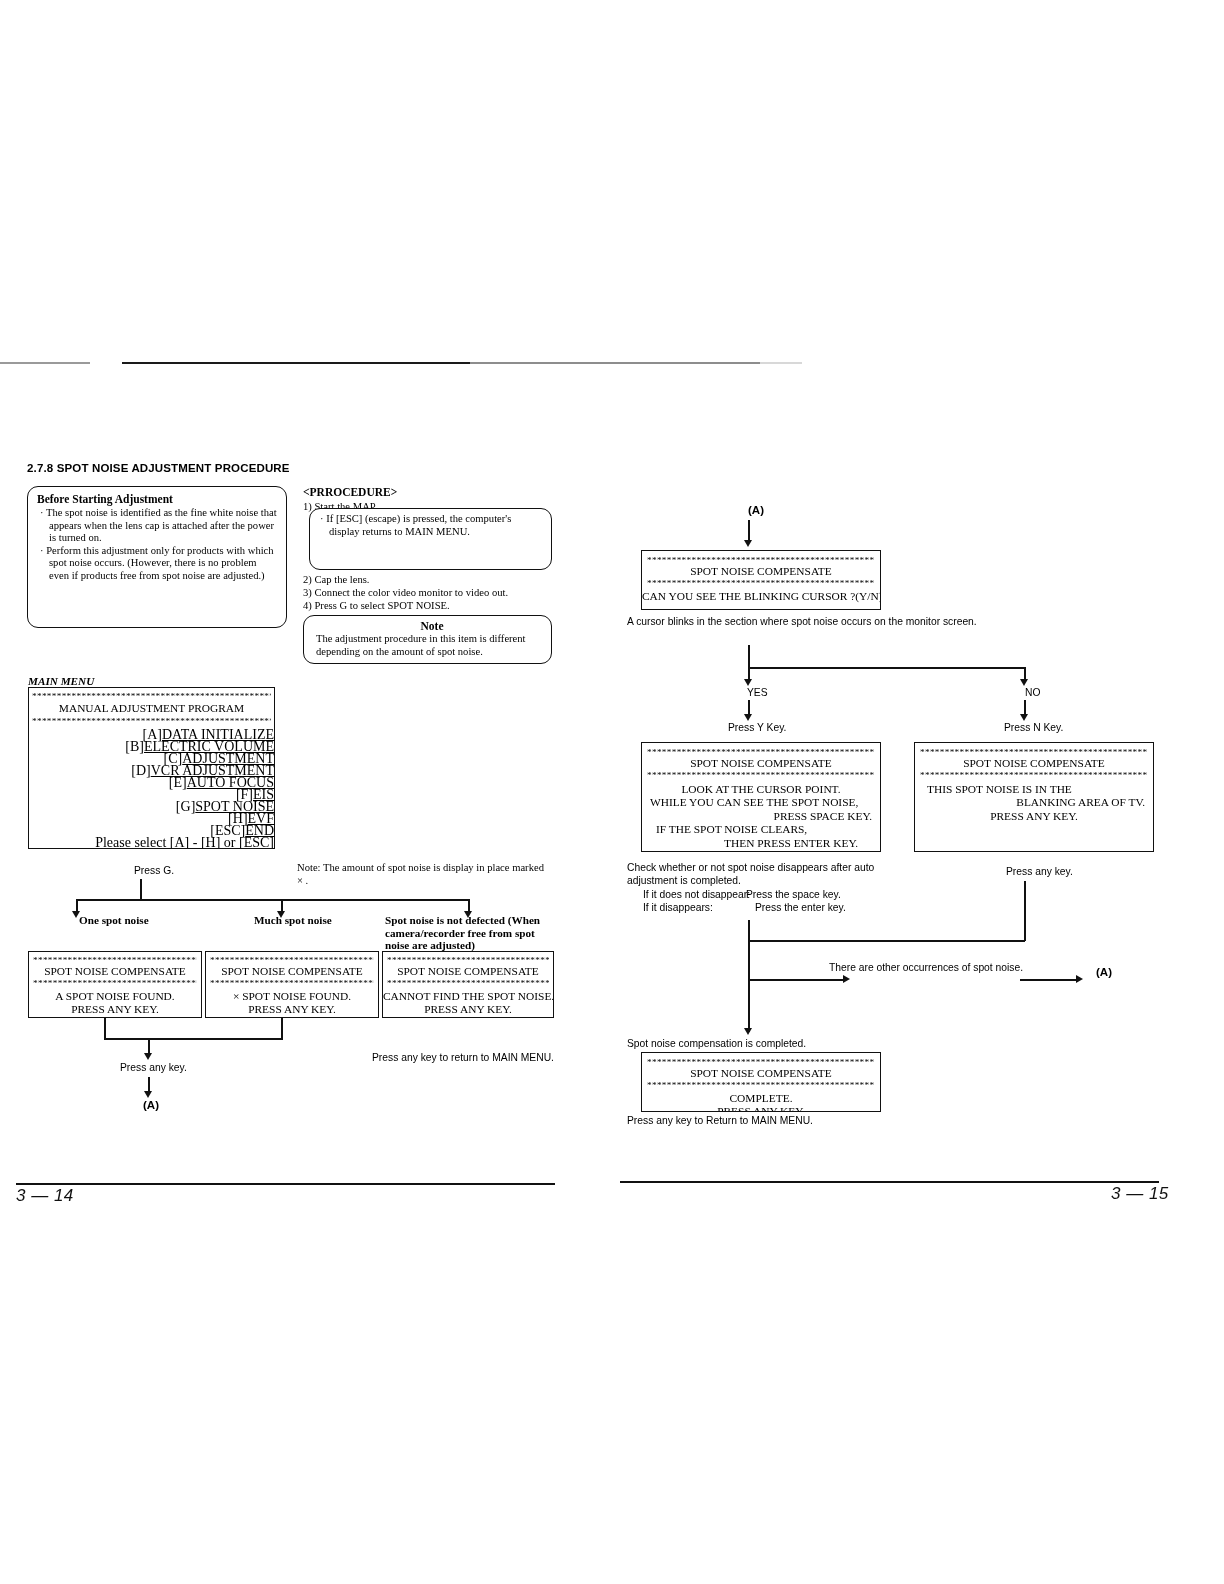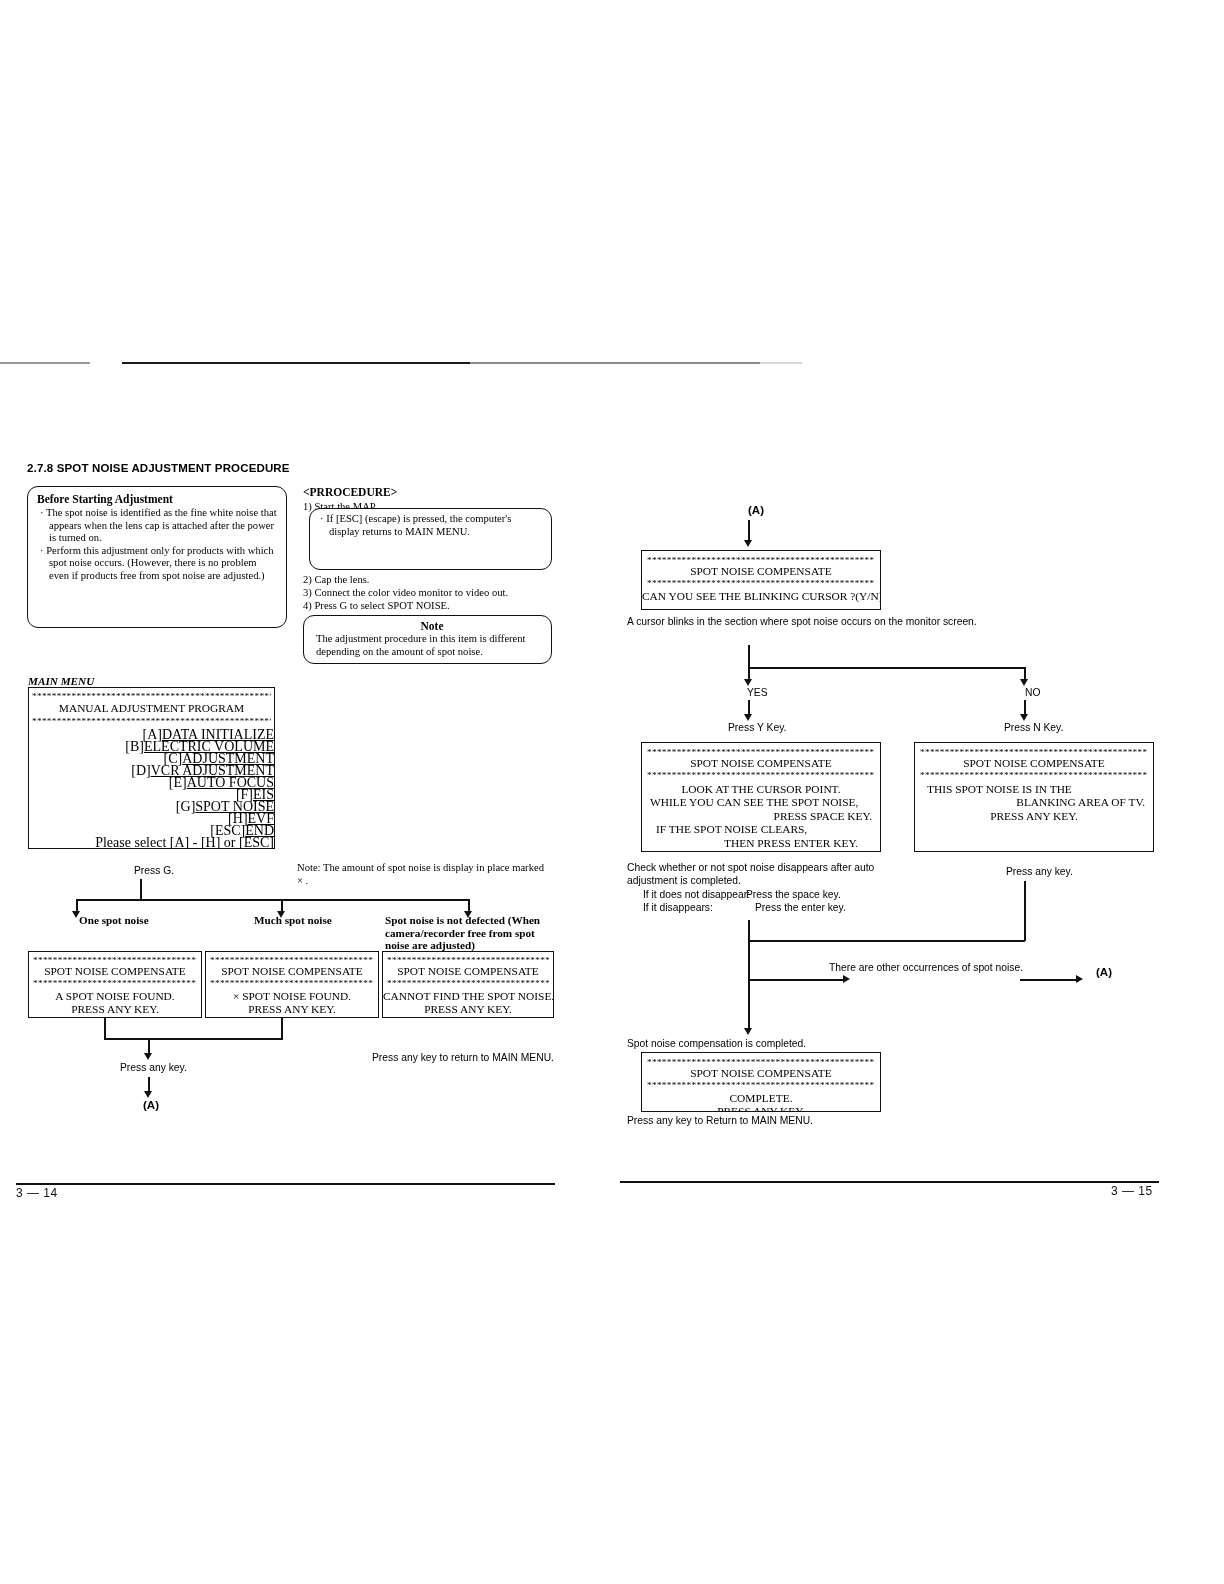--- a/index.html
+++ b/index.html
@@ -10,22 +10,22 @@
     -webkit-font-smoothing:antialiased;
   }
   .abs{position:absolute;margin-left:11px;}
 
   
   .scanline-top{position:absolute;left:0;top:362px;width:802px;height:2px;
     background:linear-gradient(90deg,#9a9a9a 0 90px,#fff 90px 122px,#1a1a1a 122px 470px,#8d8d8d 470px 760px,#d8d8d8 760px 802px);}
 
   
   .footrule{position:absolute;height:2px;background:#111;}
-  .footnum{position:absolute;font-family:"Liberation Sans",sans-serif;font-size:12px;
-    letter-spacing:.5px;color:#111;}
+  .footnum{position:absolute;font-family:"Liberation Sans",sans-serif;font-size:17px;
+    letter-spacing:.5px;color:#111;font-style:italic;}
 
   
   .serif{font-family:"Liberation Serif",serif;}
   .b{font-weight:bold;}
   .i{font-style:italic;}
 
   
   .sec-head{font-family:"Liberation Sans",sans-serif;font-weight:bold;font-size:11.5px;
     letter-spacing:.15px;white-space:nowrap;}
 

